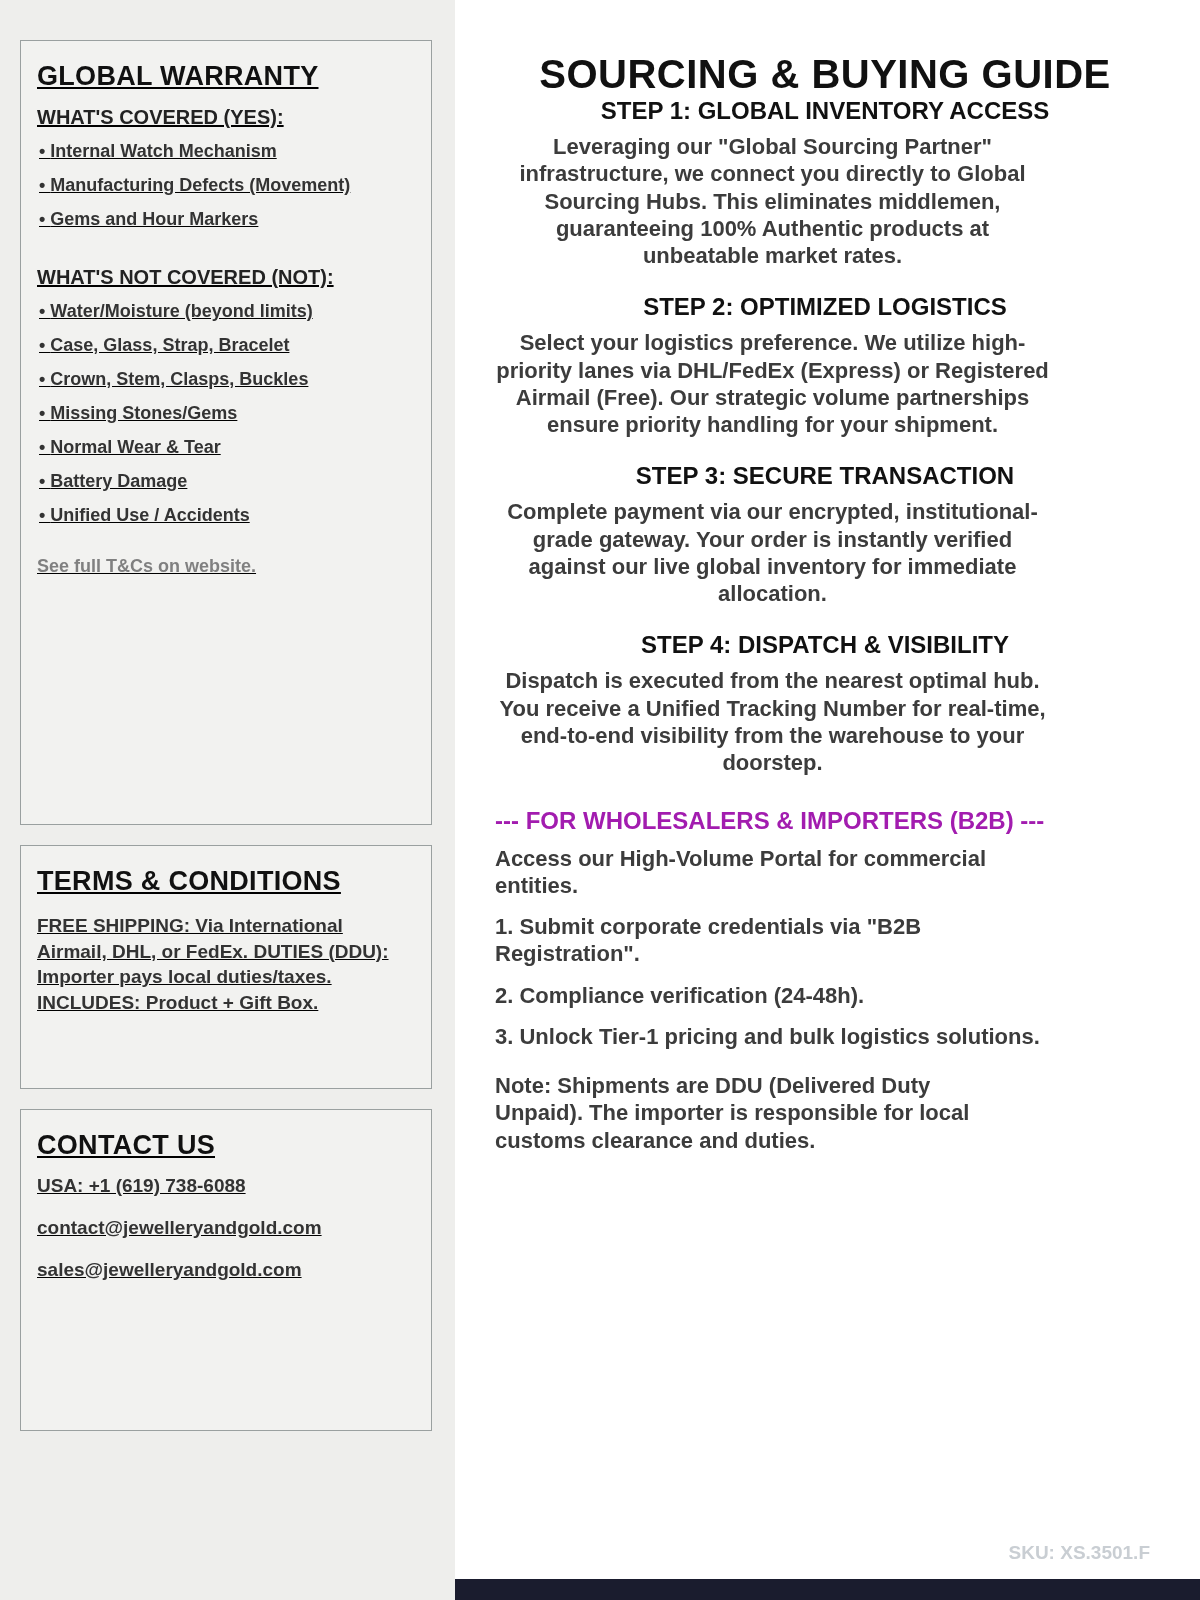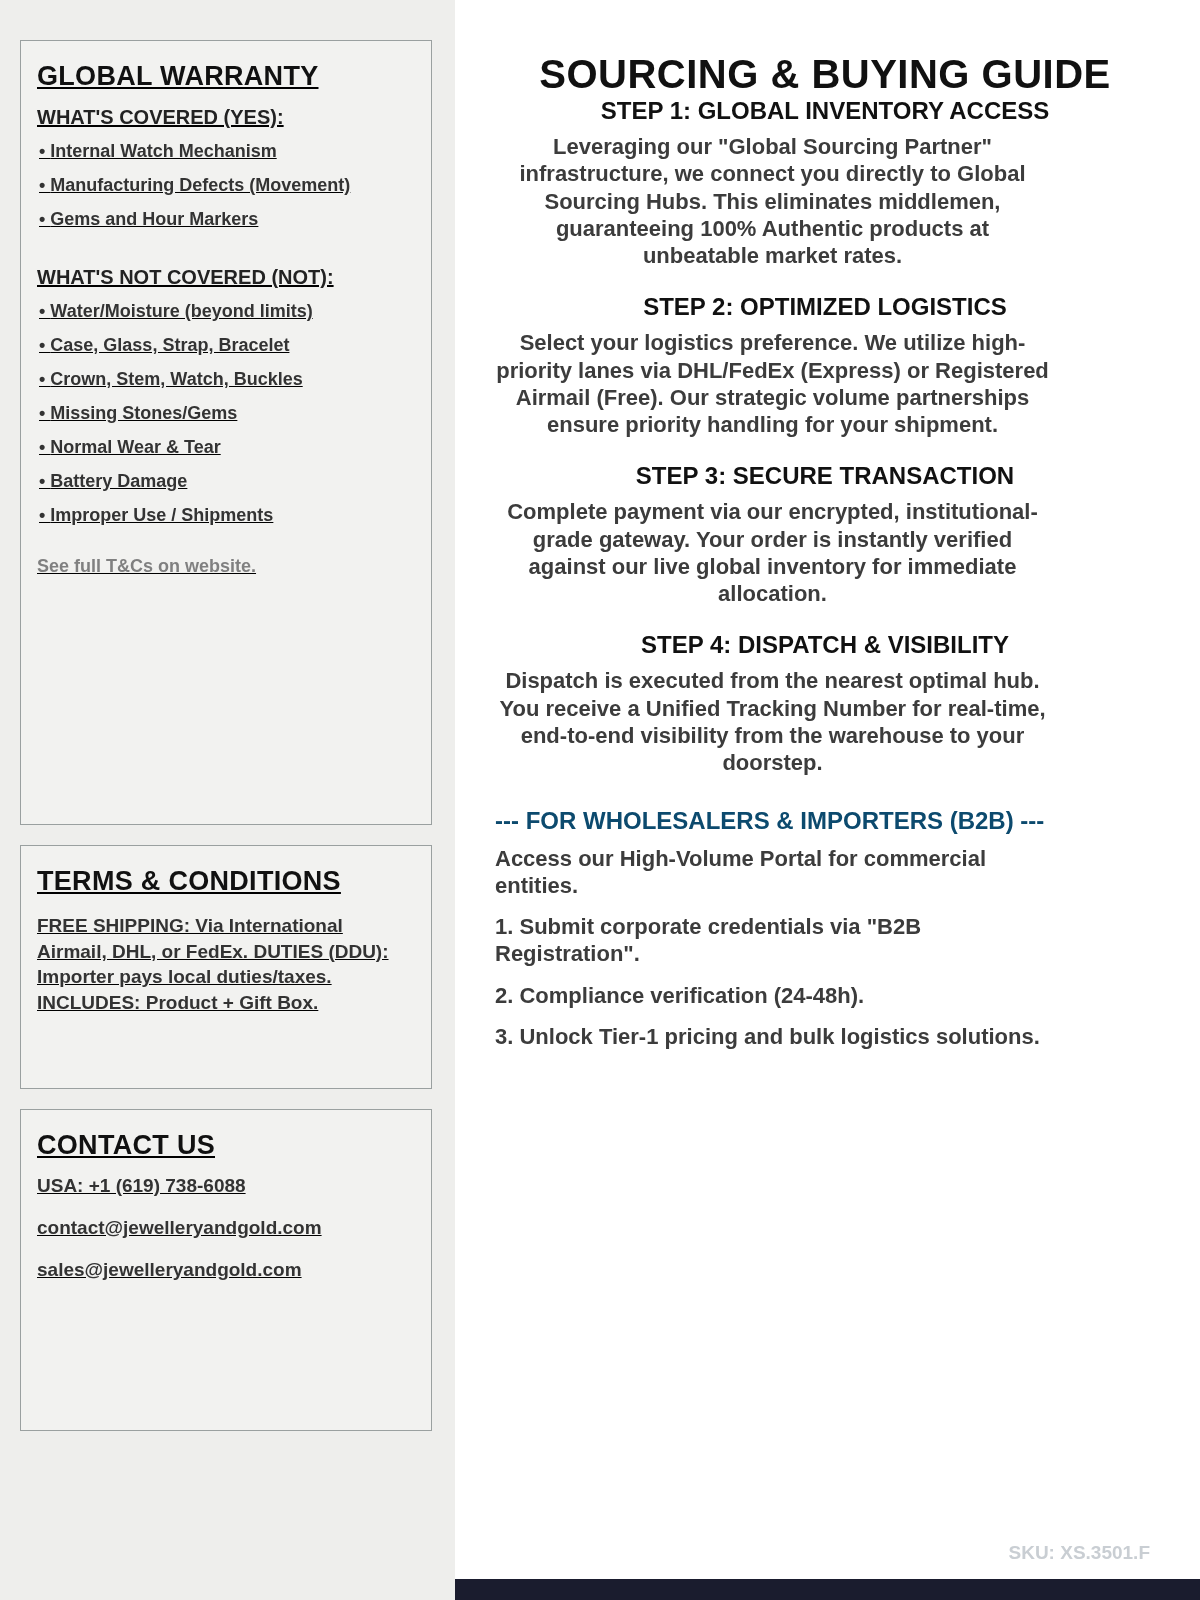--- a/index.html
+++ b/index.html
@@ -98,21 +98,21 @@
   .step-body, .b2b-text {
     font-size: 22px;
     font-weight: bold;
     color: #3c3c3c;
     line-height: 1.24;
     max-width: 555px;
   }
   .b2b-heading {
     font-size: 24px;
     font-weight: bold;
-    color: #0c4a6e;
+    color: #a21caf;
     margin-top: 30px;
     margin-bottom: 10px;
   }
   .b2b-text { margin-bottom: 14px; max-width: 565px; }
   .b2b-note { margin-top: 22px; max-width: 520px; }
 
   .sku {
     position: absolute;
     right: 50px;
     bottom: 36px;
@@ -143,25 +143,25 @@
       <ul class="plain">
         <li>Internal Watch Mechanism</li>
         <li>Manufacturing Defects (Movement)</li>
         <li>Gems and Hour Markers</li>
       </ul>
 
       <div class="sub-heading second">WHAT'S NOT COVERED (NOT):</div>
       <ul class="plain">
         <li>Water/Moisture (beyond limits)</li>
         <li>Case, Glass, Strap, Bracelet</li>
-        <li>Crown, Stem, Watch, Buckles</li>
+        <li>Crown, Stem, Clasps, Buckles</li>
         <li>Missing Stones/Gems</li>
         <li>Normal Wear &amp; Tear</li>
         <li>Battery Damage</li>
-        <li>Improper Use / Shipments</li>
+        <li>Unified Use / Accidents</li>
       </ul>
 
       <div class="footnote">See full T&amp;Cs on website.</div>
     </div>
 
     <div class="box terms">
       <div class="box-title">TERMS &amp; CONDITIONS</div>
       <div class="terms-body">FREE SHIPPING: Via International Airmail, DHL, or FedEx.  DUTIES (DDU): Importer pays local duties/taxes.  INCLUDES: Product + Gift Box.</div>
     </div>
 
@@ -197,20 +197,21 @@
       <div class="step-heading">STEP 4: DISPATCH &amp; VISIBILITY</div>
       <div class="step-body">Dispatch is executed from the nearest optimal hub. You receive a Unified Tracking Number for real-time, end-to-end visibility from the warehouse to your doorstep.</div>
     </div>
 
     <div class="b2b">
       <div class="b2b-heading">--- FOR WHOLESALERS &amp; IMPORTERS (B2B) ---</div>
       <div class="b2b-text">Access our High-Volume Portal for commercial entities.</div>
       <div class="b2b-text">1. Submit corporate credentials via "B2B Registration".</div>
       <div class="b2b-text">2. Compliance verification (24-48h).</div>
       <div class="b2b-text">3. Unlock Tier-1 pricing and bulk logistics solutions.</div>
+      <div class="b2b-text b2b-note">Note: Shipments are DDU (Delivered Duty Unpaid). The importer is responsible for local customs clearance and duties.</div>
     </div>
 
     <div class="sku">SKU: XS.3501.F</div>
   </div>
 
 </div>
 
 <div class="bottom-bar"></div>
 
 </body></html>

